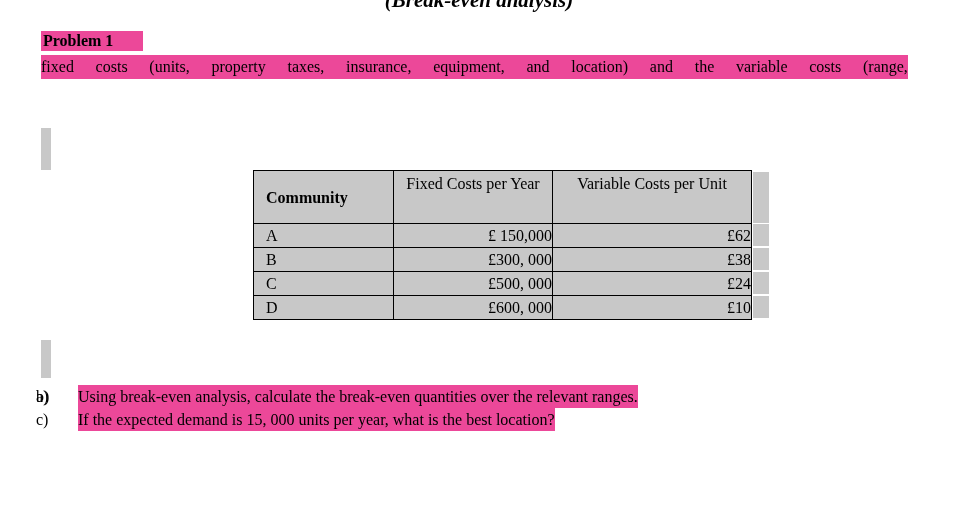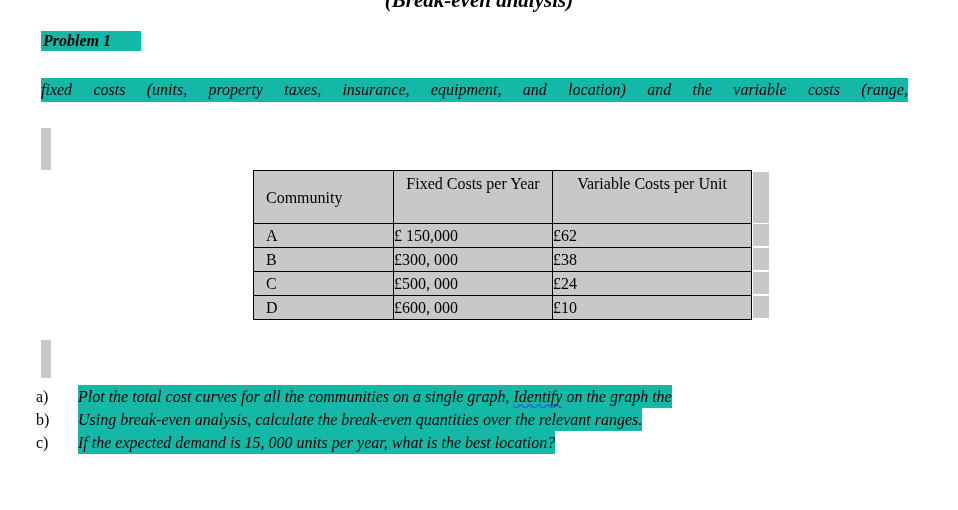--- a/index.html
+++ b/index.html
@@ -33,22 +33,21 @@
     text-align: center;
     font-size: 21px;
     font-weight: bold;
     font-style: italic;
     line-height: 26px;
     white-space: nowrap;
   }
 
   
   .hl {
-    background: #14b8a6;
-    font-style: italic;
+    background: #ec4899;
   }
 
   
   .problem-heading {
     position: absolute;
     left: 41px;
     top: 31px;
     font-size: 16px;
     font-weight: bold;
     line-height: 20px;
@@ -74,21 +73,20 @@
   .intro-para .ln {
     display: block;
     white-space: nowrap;
   }
   .intro-para .ln > span.hl {
     display: inline-block;
   }
   .ln-just {
     display: flex !important;
     justify-content: space-between;
-    margin-top: 23px;
   }
 
   
   .margin-bar {
     position: absolute;
     left: 41px;
     width: 10px;
     background: #c8c8c8;
   }
   .margin-bar-1 { top: 128px; height: 42px; }
@@ -137,20 +135,21 @@
     top: 0;
     height: 35px;
     background: #c8c8c8;
   }
   .hdr-community .txt {
     position: relative;
     display: block;
     padding-left: 12px;
     padding-top: 17px;
     line-height: 20px;
+    font-weight: bold;
   }
 
   .body-row td {
     height: 23px;
   }
   .cell-name {
     background: #ffffff;
     position: relative;
     font-weight: bold;
     text-align: left;
@@ -163,21 +162,21 @@
     bottom: 0;
     background: #c8c8c8;
   }
   .cell-name .txt {
     position: relative;
     display: block;
     padding-left: 12px;
     line-height: 23px;
   }
   .cell-val {
-    text-align: left;
+    text-align: right;
     line-height: 23px;
   }
 
   
   .table-eol-strip {
     position: absolute;
     left: 753px;
     top: 172px;
     width: 16px;
     background: #ffffff;
@@ -315,21 +314,20 @@
   <i class="eol-r"></i>
   <i class="eol-r"></i>
   <i class="eol-r"></i>
 </div>
 
 <div class="q-list">
 
   <div class="q-item">
     <span class="q-marker">a)</span>
     <span class="q-text">
-      <span class="ln"><span class="hl"><span>Plot the total cost curves for all the communities on a single graph, </span><span class="spell-error">Identify</span><span> on the graph the</span></span></span>
     </span>
   </div>
 
   <div class="q-item">
     <span class="q-marker">b)</span>
     <span class="q-text">
       <span class="ln"><span class="hl">Using break-even analysis, calculate the break-even quantities over the relevant ranges.</span></span>
     </span>
   </div>
 

